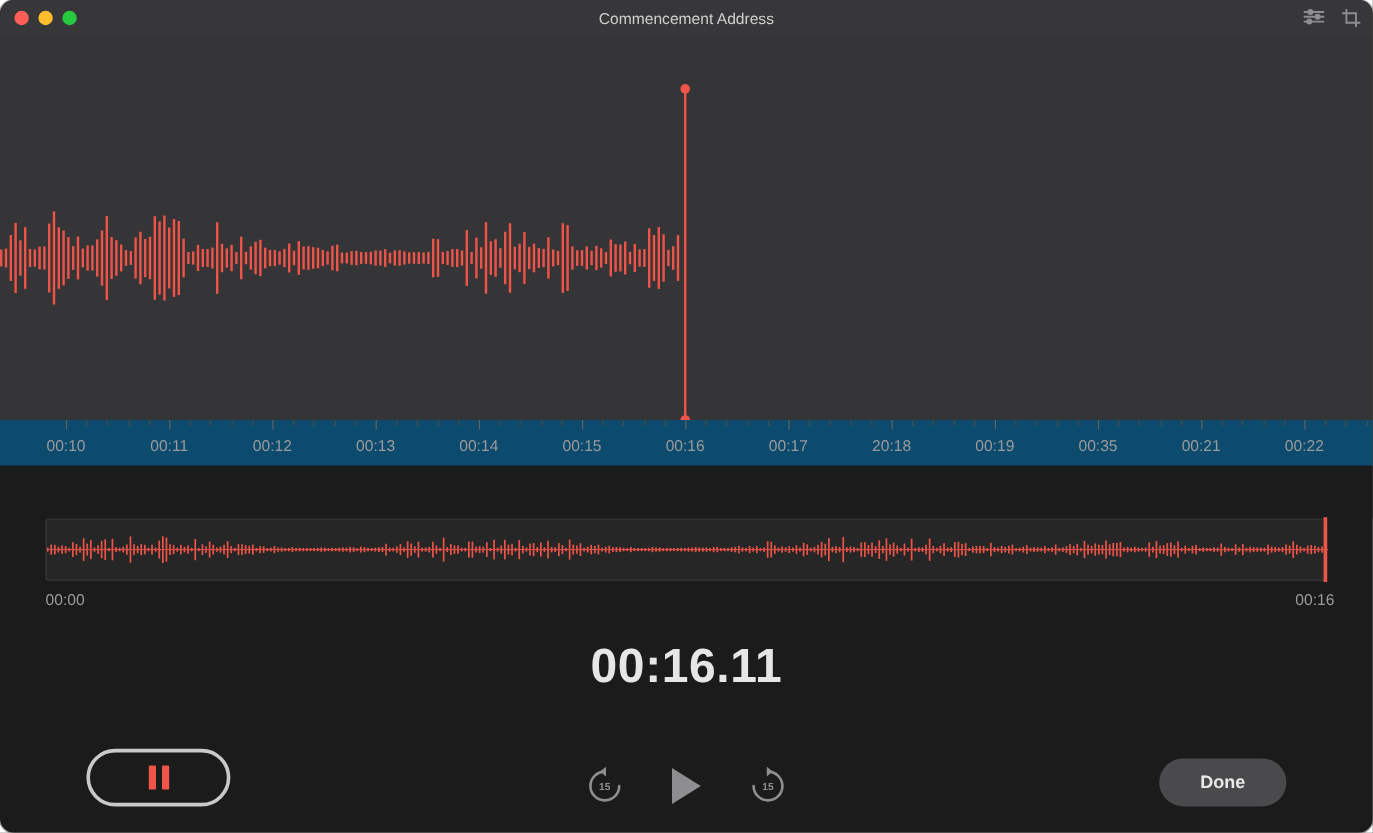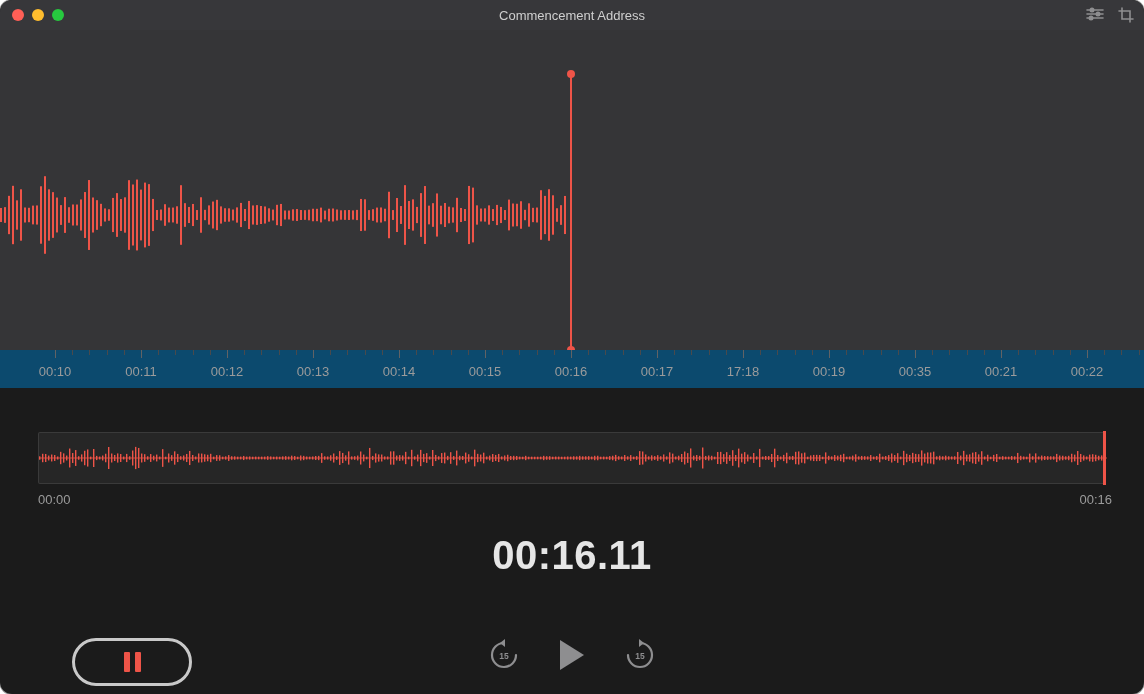--- a/index.html
+++ b/index.html
@@ -120,21 +120,21 @@
     margin-top: 26px;
     letter-spacing: 0.5px;
     font-variant-numeric: tabular-nums;
   }
 
   
   .controls {
     position:absolute;
     left:0; right:0; bottom:22px;
     display:flex;
-    align-items:flex-start;
+    align-items:flex-end;
     justify-content:center;
   }
   .pause-btn {
     position:absolute; left:72px;
     width: 120px; height: 48px;
     border: 3px solid #c9c9c9;
     border-radius: 30px;
     display:flex; align-items:center; justify-content:center;
     cursor:pointer;
   }
@@ -385,21 +385,21 @@
       <div class="tick minor" style="left: 605.4px;"></div>
       <div class="tick minor" style="left: 622.6px;"></div>
       <div class="tick minor" style="left: 639.8px;"></div>
       <div class="tick" style="left: 657px;"></div>
       <div class="lbl" style="left: 657px;">00:17</div>
       <div class="tick minor" style="left: 674.2px;"></div>
       <div class="tick minor" style="left: 691.4px;"></div>
       <div class="tick minor" style="left: 708.6px;"></div>
       <div class="tick minor" style="left: 725.8px;"></div>
       <div class="tick" style="left: 743px;"></div>
-      <div class="lbl" style="left: 743px;">17:18</div>
+      <div class="lbl" style="left: 743px;">20:18</div>
       <div class="tick minor" style="left: 760.2px;"></div>
       <div class="tick minor" style="left: 777.4px;"></div>
       <div class="tick minor" style="left: 794.6px;"></div>
       <div class="tick minor" style="left: 811.8px;"></div>
       <div class="tick" style="left: 829px;"></div>
       <div class="lbl" style="left: 829px;">00:19</div>
       <div class="tick minor" style="left: 846.2px;"></div>
       <div class="tick minor" style="left: 863.4px;"></div>
       <div class="tick minor" style="left: 880.6px;"></div>
       <div class="tick minor" style="left: 897.8px;"></div>
@@ -816,15 +816,18 @@
       </div>
       <div class="skip">
         <svg width="34" height="34" viewBox="0 0 34 34">
           <path d="M17 5 A12 12 0 1 1 5 17" stroke="#8e8e90" stroke-width="2.2" fill="none" stroke-linecap="round"></path>
           <path d="M16 1 L21 5 L16 9" fill="#8e8e90"></path>
           <text x="17" y="20.5" text-anchor="middle" class="skip-label">15</text>
         </svg>
       </div>
     </div>
 
+    <div class="done-btn">
+      <span>Done</span>
+    </div>
   </div>
 
 </div>
 
 </body></html>

